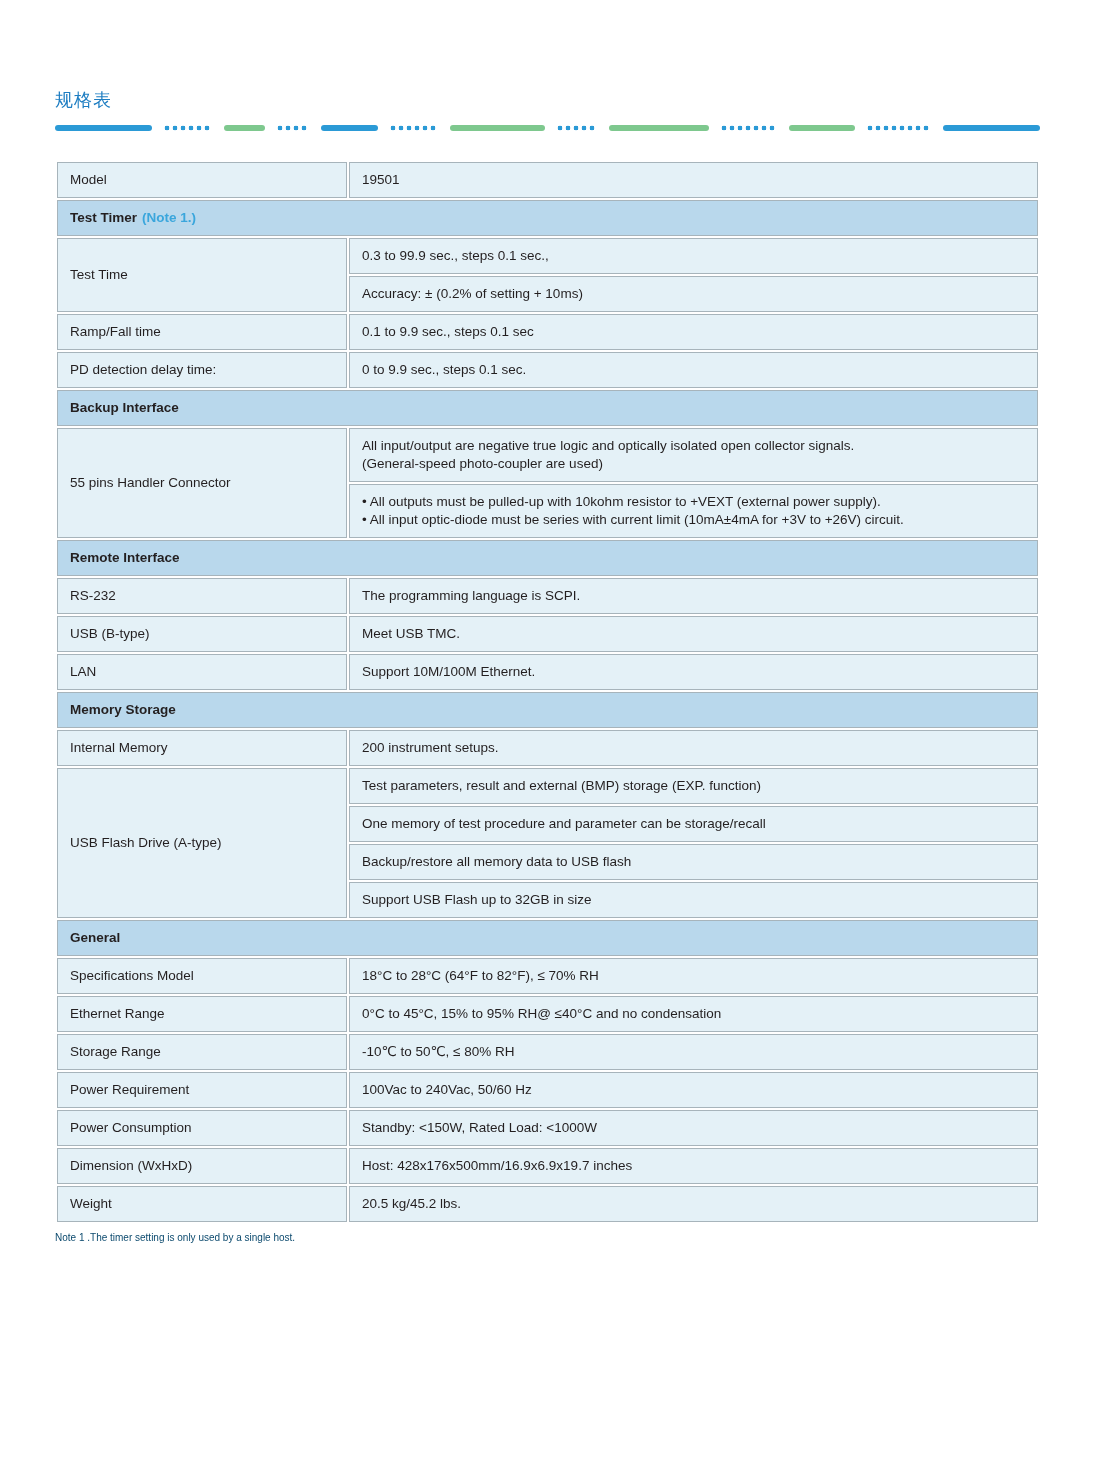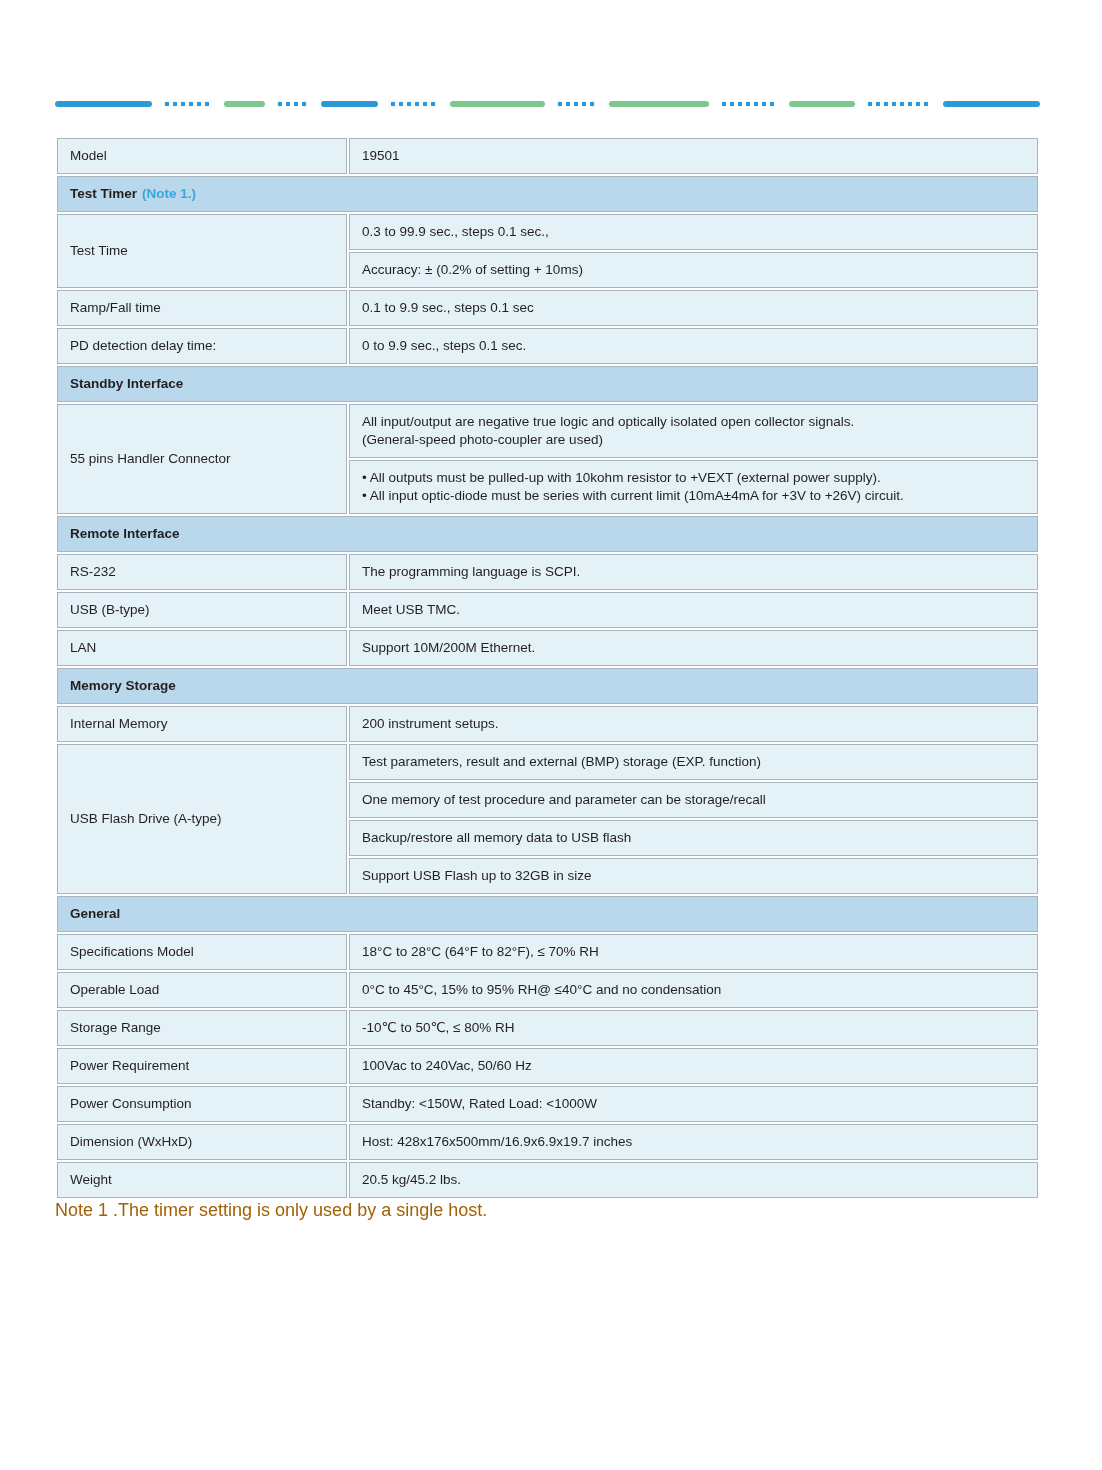--- a/index.html
+++ b/index.html
@@ -61,30 +61,31 @@
     background: #b9d8ec;
     font-weight: bold;
   }
   table.spec td.section .section-note {
     color: #3aa6dc;
     margin-left: 5px;
   }
 
   
   .footnote {
-    margin-top: 0;
-    font-size: 18px;
-    color: #a16207;
+    margin-top: 8px;
+    font-size: 10px;
+    color: #0c4a6e;
   }
 </style>
 </head>
 <body>
 
 <div class="content">
 
+  <div class="page-title">规格表</div>
 
   <div class="divider">
     <span class="dash blue" style="width:97px"></span>
     <span class="dots" style="width:48px"></span>
     <span class="dash green" style="width:41px"></span>
     <span class="dots" style="width:32px"></span>
     <span class="dash blue" style="width:57px"></span>
     <span class="dots" style="width:48px"></span>
     <span class="dash green" style="width:95px"></span>
     <span class="dots" style="width:40px"></span>
@@ -123,21 +124,21 @@
       <td>Ramp/Fall time</td>
       <td>0.1 to 9.9 sec., steps 0.1 sec</td>
     </tr>
 
     <tr class="row">
       <td>PD detection delay time:</td>
       <td>0 to 9.9 sec., steps 0.1 sec.</td>
     </tr>
 
     <tr class="row">
-      <td class="section" colspan="2"><span>Standby Interface</span></td>
+      <td class="section" colspan="2"><span>Backup Interface</span></td>
     </tr>
 
     <tr class="row-tall">
       <td rowspan="2">55 pins Handler Connector</td>
       <td>All input/output are negative true logic and optically isolated open collector signals.
 (General-speed photo-coupler are used)</td>
     </tr>
     <tr class="row-tall">
       <td>• All outputs must be pulled-up with 10kohm resistor to +VEXT (external power supply).
 • All input optic-diode must be series with current limit (10mA±4mA for +3V to +26V) circuit.</td>
@@ -152,21 +153,21 @@
       <td>The programming language is SCPI.</td>
     </tr>
 
     <tr class="row">
       <td>USB (B-type)</td>
       <td>Meet USB TMC.</td>
     </tr>
 
     <tr class="row">
       <td>LAN</td>
-      <td>Support 10M/200M Ethernet.</td>
+      <td>Support 10M/100M Ethernet.</td>
     </tr>
 
     <tr class="row">
       <td class="section" colspan="2"><span>Memory Storage</span></td>
     </tr>
 
     <tr class="row">
       <td>Internal Memory</td>
       <td>200 instrument setups.</td>
     </tr>
@@ -188,21 +189,21 @@
     <tr class="row">
       <td class="section" colspan="2"><span>General</span></td>
     </tr>
 
     <tr class="row">
       <td>Specifications Model</td>
       <td>18°C to 28°C (64°F to 82°F), ≤ 70% RH</td>
     </tr>
 
     <tr class="row">
-      <td>Operable Load</td>
+      <td>Ethernet Range</td>
       <td>0°C to 45°C, 15% to 95% RH@ ≤40°C and no condensation</td>
     </tr>
 
     <tr class="row">
       <td>Storage Range</td>
       <td>-10℃ to 50℃, ≤ 80% RH</td>
     </tr>
 
     <tr class="row">
       <td>Power Requirement</td>

